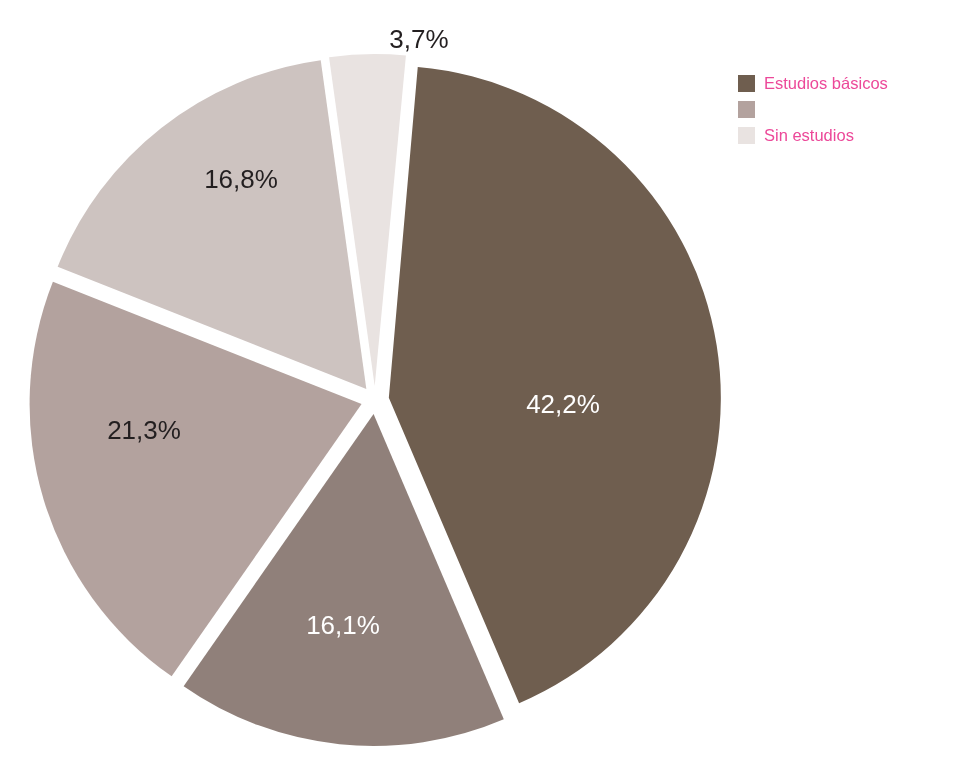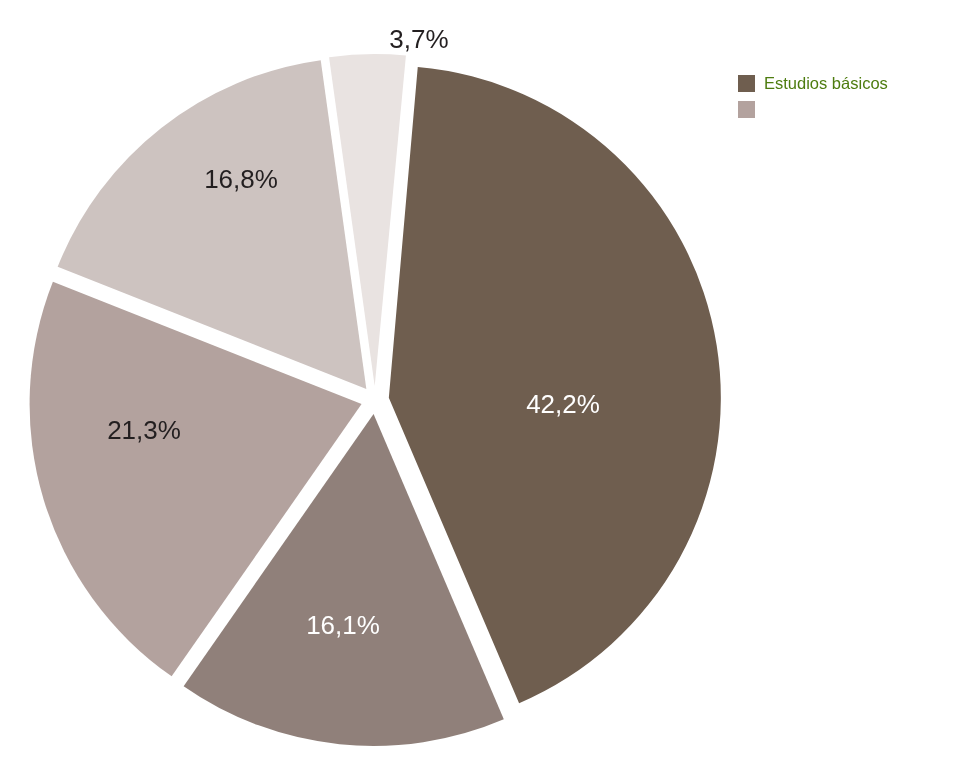--- a/index.html
+++ b/index.html
@@ -66,21 +66,21 @@
     width: 17px;
     height: 17px;
     flex: 0 0 17px;
     margin-right: 9px;
   }
 
   .legend-label {
     font-family: "Liberation Sans", sans-serif;
     font-size: 16.5px;
     line-height: 19px;
-    color: #4d7c0f;
+    color: #ec4899;
     white-space: nowrap;
   }
 </style>
 </head>
 <body>
 
 <div id="chart-root">
 
   <svg id="pie-svg" viewBox="0 0 968 763">
     <g id="slices-group">
@@ -100,15 +100,19 @@
   </svg>
 
   <div id="legend">
       <div class="legend-item">
         <span class="legend-swatch" style="background: rgb(111, 94, 79);"></span>
         <span class="legend-label">Estudios básicos</span>
       </div>
       <div class="legend-item">
         <span class="legend-swatch" style="background: rgb(179, 162, 158);"></span>
       </div>
+      <div class="legend-item">
+        <span class="legend-swatch" style="background: rgb(233, 227, 225);"></span>
+        <span class="legend-label">Sin estudios</span>
+      </div>
     </div>
 
 </div>
 
 </body></html>

